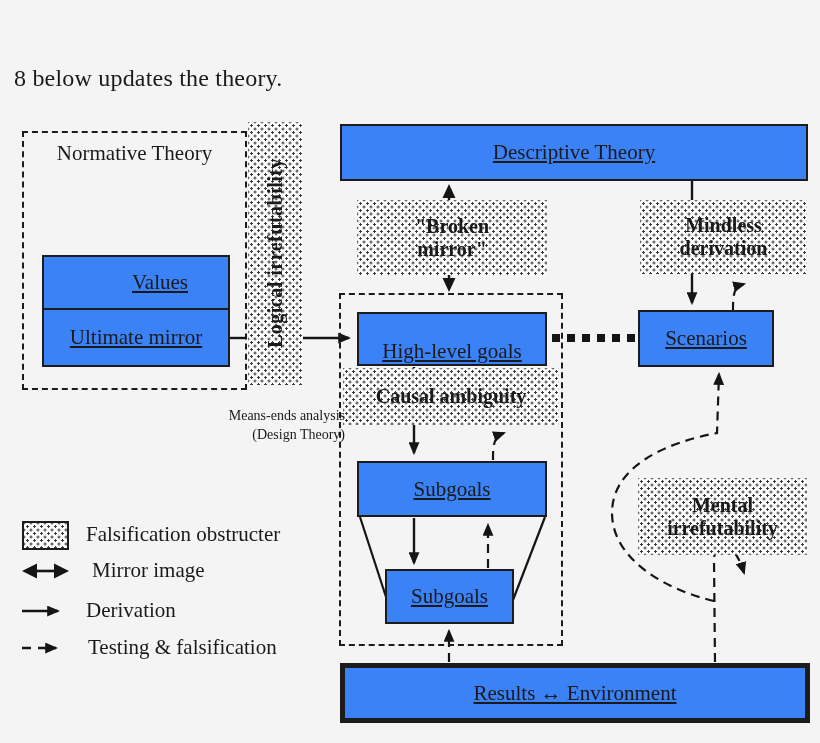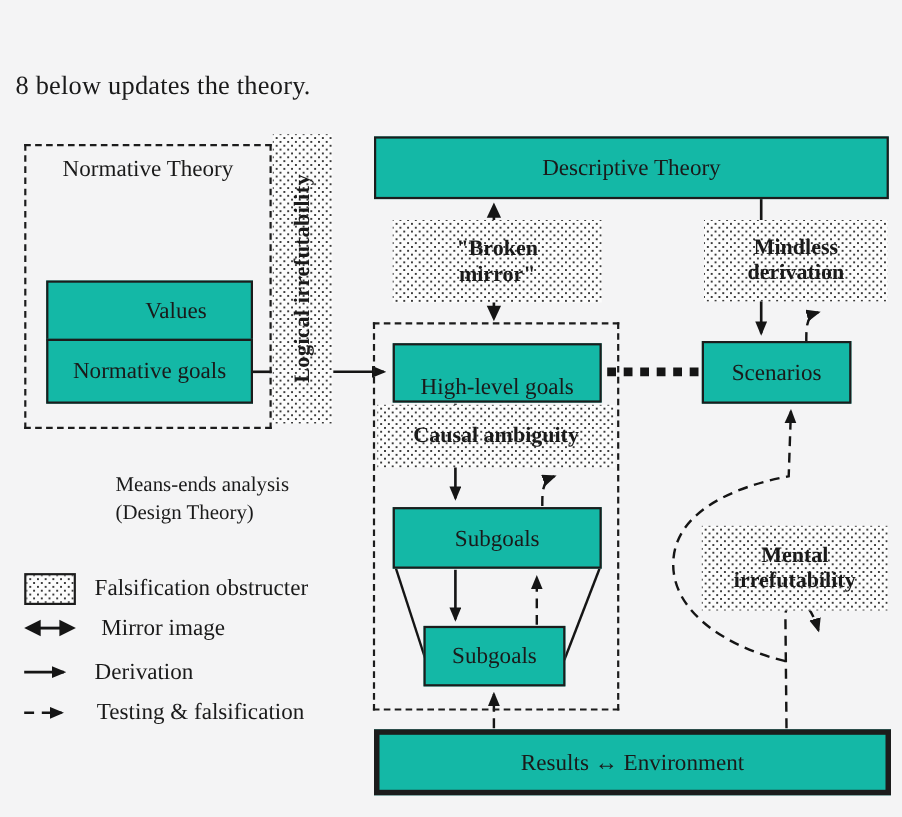--- a/index.html
+++ b/index.html
@@ -11,23 +11,23 @@
     overflow:hidden;
   }
   .canvas{position:relative;width:820px;height:743px;}
   .caption{
     position:absolute;left:14px;top:34px;
     font-size:24px;letter-spacing:.2px;margin-top:31px;
   }
   svg.wires{position:absolute;left:0;top:0;z-index:1;}
   .node{
     position:absolute;z-index:2;
-    background:#14b8a6;border:2.5px solid #1c1c1c;
+    background:#3b82f6;border:2.5px solid #1c1c1c;
     display:flex;align-items:center;justify-content:center;
-    font-size:21px;text-align:center;box-sizing:border-box;
+    font-size:21px;text-align:center;box-sizing:border-box;text-decoration:underline;
   }
   .thick{border-width:5px;}
   .dashedbox{
     position:absolute;z-index:2;
     border:2.5px dashed #1c1c1c;box-sizing:border-box;
     background:transparent;
   }
   .stipple{
     position:absolute;z-index:2;box-sizing:border-box;
     background-color:#fcfcfc;
@@ -37,21 +37,21 @@
     background-size:7px 7px;
     background-position:0 0,3.5px 3.5px;
     display:flex;align-items:center;justify-content:center;
     font-weight:bold;font-size:20px;text-align:center;line-height:1.15;
   }
   .vtext{
     writing-mode:vertical-rl;transform:rotate(180deg);
     font-weight:bold;font-size:20px;letter-spacing:.5px;white-space:nowrap;
   }
   .floatlabel{
-    position:absolute;z-index:2;font-size:19px;text-align:left;line-height:1.35;margin-top:21px;
+    position:absolute;z-index:2;font-size:14px;text-align:right;line-height:1.35;
   }
   .nt-label{
     position:absolute;z-index:3;width:100%;top:8px;left:0;
     text-align:center;font-size:21px;
   }
   .legend{position:absolute;z-index:2;}
   .legend-label{position:absolute;font-size:21px;white-space:nowrap;}
   .stack-label{line-height:1.15;}
 </style>
 </head>
@@ -107,21 +107,21 @@
     <path d="M22,648 L56,648" stroke="#151515" stroke-width="2.4" fill="none" stroke-dasharray="9 7" marker-end="url(#ah)"></path>
   </svg>
 
   <div class="dashedbox" style="left:22px;top:131px;width:225px;height:259px;">
     <div class="nt-label">Normative Theory</div>
   </div>
   <div class="node" style="left:42px;top:255px;width:188px;height:55px;padding-left:48px;">
     <span>Values</span>
   </div>
   <div class="node" style="left:42px;top:308px;width:188px;height:59px;">
-    <span>Normative goals</span>
+    <span>Ultimate mirror</span>
   </div>
 
   <div class="stipple" style="left:248px;top:122px;width:54px;height:263px;">
     <span class="vtext">Logical irrefutability</span>
   </div>
 
   <div class="node" style="left:340px;top:124px;width:468px;height:57px;">
     <span>Descriptive Theory</span>
   </div>
 

